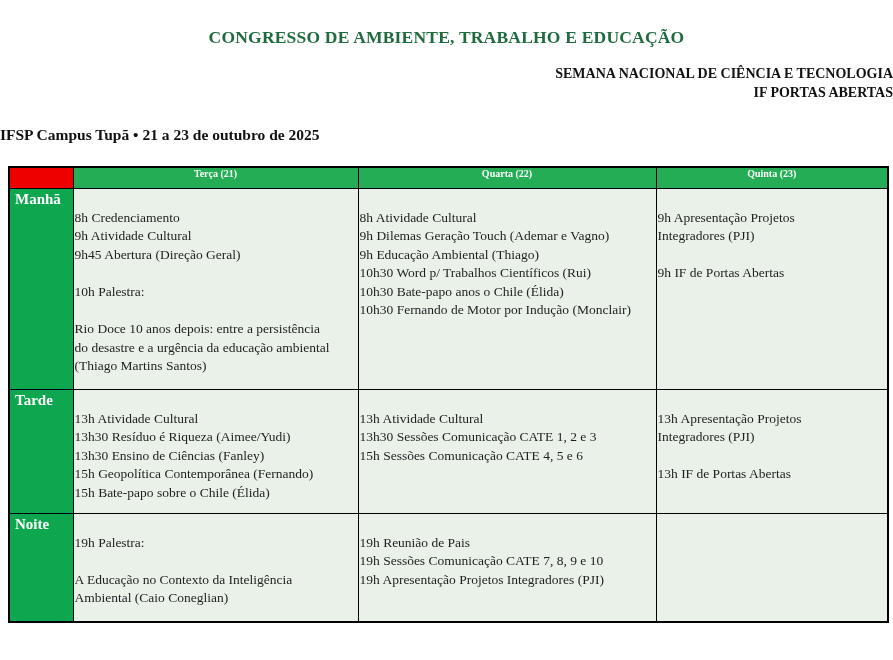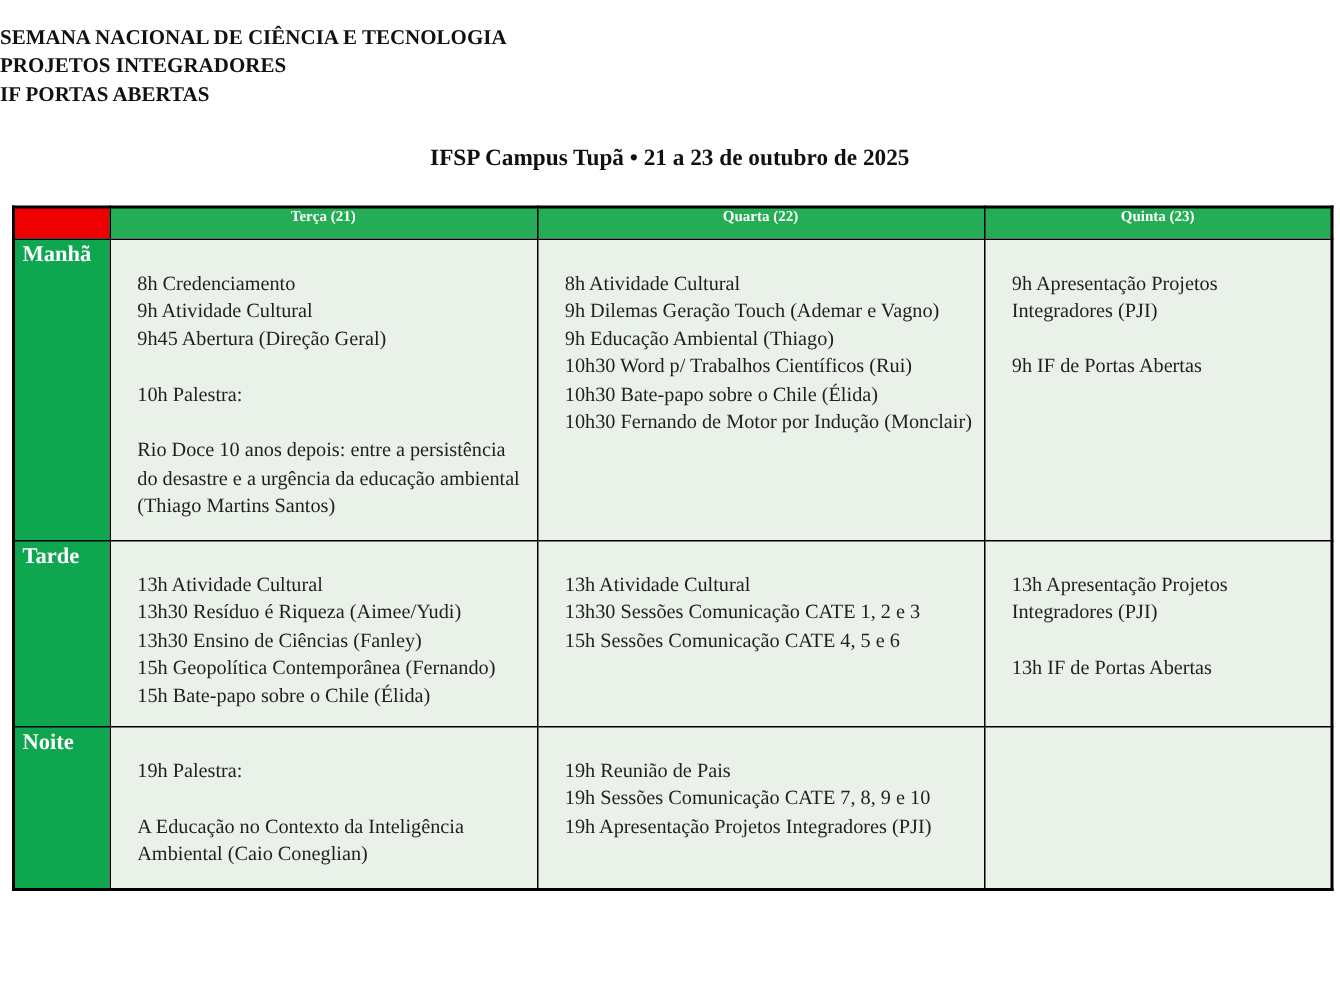--- a/index.html
+++ b/index.html
@@ -26,31 +26,31 @@
   .doc-title {
     margin-top: 27px;
     text-align: center;
     font-size: 17.5px;
     font-weight: bold;
     letter-spacing: 0.2px;
     color: var(--title-green);
   }
   .subtitle-block {
     margin-top: 16px;
-    text-align: left;
+    text-align: right;
+    margin-left: 16px;
   }
   .subtitle-line {
     font-size: 14px;
     font-weight: bold;
     line-height: 19px;
     color: #111111;
   }
   .venue-line {
     margin-top: 24px;
-    text-align: center;
     font-size: 15.5px;
     font-weight: bold;
     color: #111111;
   }
   table.schedule {
     margin: 22px 0 0 8px;
     border-collapse: collapse;
     table-layout: fixed;
     width: 879px;
     border: 2px solid #000000;
@@ -75,38 +75,38 @@
   th.row-label {
     background: var(--label-green);
     color: #ffffff;
     font-size: 15px;
     font-weight: bold;
     text-align: left;
     padding: 2px 2px 0 5px;
   }
   td.schedule-cell {
     background: var(--cell-bg);
-    padding: 20px 6px 6px 18px;
+    padding: 20px 6px 6px 1px;
     font-size: 13.5px;
     line-height: 18.6px;
   }
   td.schedule-cell .cell-line { white-space: nowrap; overflow: hidden; }
   tr.row-0 { height: 201px; }
   tr.row-1 { height: 124px; }
   tr.row-2 { height: 109px; }
 </style>
 </head>
 <body>
 
 <div class="page">
 
+  <div class="doc-title">CONGRESSO DE AMBIENTE, TRABALHO E EDUCAÇÃO</div>
 
   <div class="subtitle-block">
     <div class="subtitle-line">SEMANA NACIONAL DE CIÊNCIA E TECNOLOGIA</div>
-    <div class="subtitle-line">PROJETOS INTEGRADORES</div>
     <div class="subtitle-line">IF PORTAS ABERTAS</div>
   </div>
 
   <div class="venue-line">IFSP Campus Tupã • 21 a 23 de outubro de 2025</div>
 
   <table class="schedule">
     <colgroup>
       <col style="width:64px">
       <col style="width:285px">
       <col style="width:298px">
@@ -132,21 +132,21 @@
             <div class="cell-line">&nbsp;</div>
             <div class="cell-line">Rio Doce 10 anos depois: entre a persistência</div>
             <div class="cell-line">do desastre e a urgência da educação ambiental</div>
             <div class="cell-line">(Thiago Martins Santos)</div>
           </td>
           <td class="schedule-cell">
             <div class="cell-line">8h Atividade Cultural</div>
             <div class="cell-line">9h Dilemas Geração Touch (Ademar e Vagno)</div>
             <div class="cell-line">9h Educação Ambiental (Thiago)</div>
             <div class="cell-line">10h30 Word p/ Trabalhos Científicos (Rui)</div>
-            <div class="cell-line">10h30 Bate-papo sobre o Chile (Élida)</div>
+            <div class="cell-line">10h30 Bate-papo anos o Chile (Élida)</div>
             <div class="cell-line">10h30 Fernando de Motor por Indução (Monclair)</div>
           </td>
           <td class="schedule-cell">
             <div class="cell-line">9h Apresentação Projetos</div>
             <div class="cell-line">Integradores (PJI)</div>
             <div class="cell-line">&nbsp;</div>
             <div class="cell-line">9h IF de Portas Abertas</div>
           </td>
         </tr>
         <tr class="row-1">

